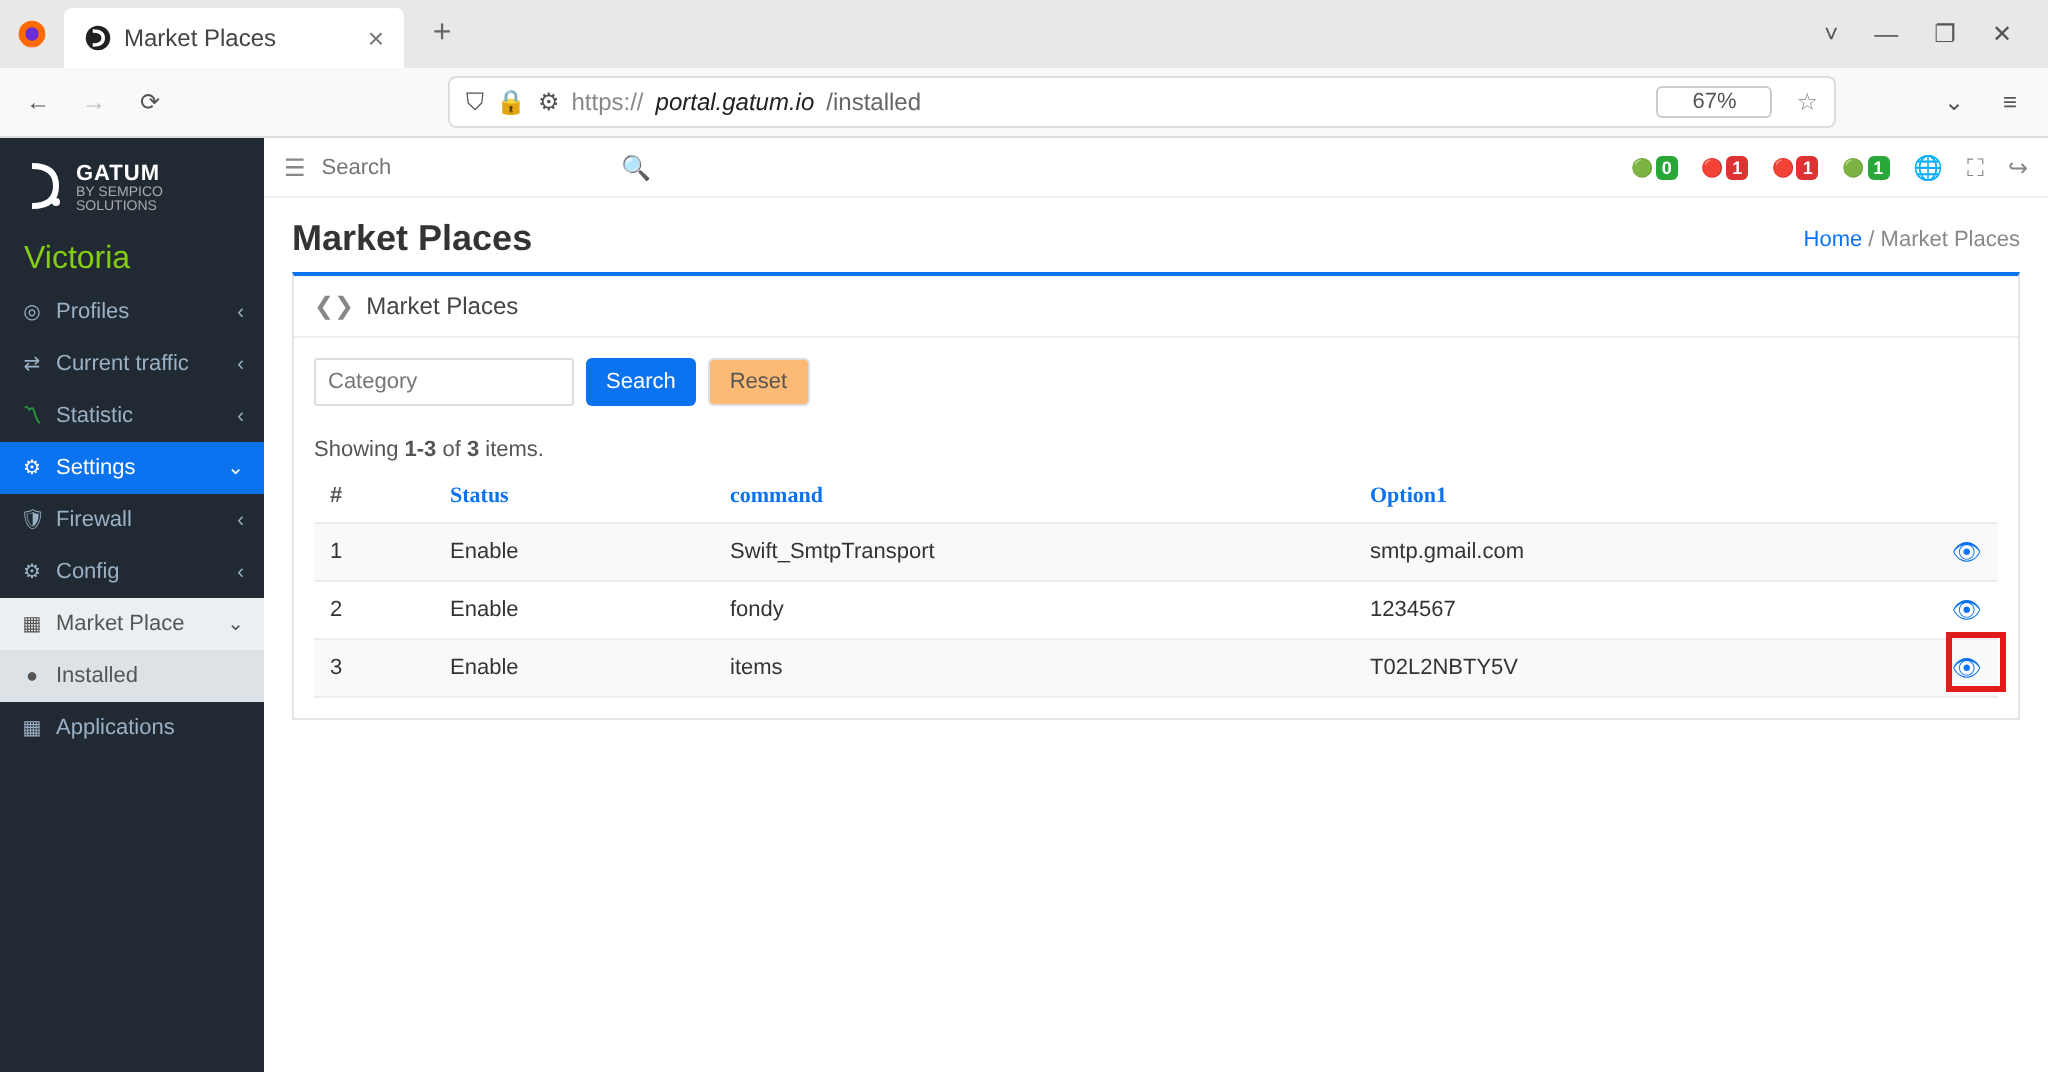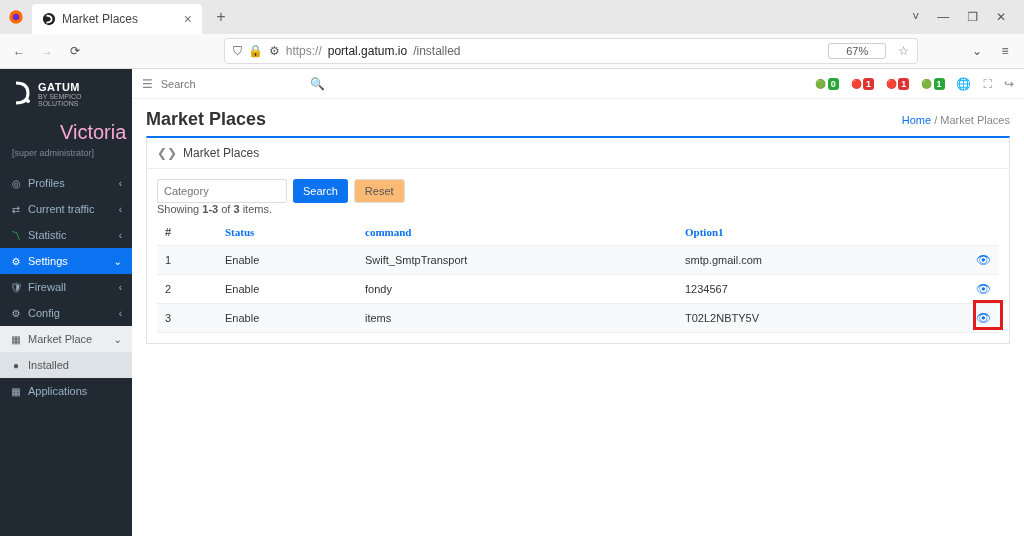--- a/index.html
+++ b/index.html
@@ -10,31 +10,31 @@
   .tab { display: flex; align-items: center; background: #fff; border-radius: 4px 4px 0 0; height: 30px; padding: 0 10px; width: 170px; margin-top: 4px; font-size: 12px; color: #444; }
   .tab .fav { width: 14px; height: 14px; margin-right: 6px; }
   .tab .close { margin-left: auto; color: #777; font-size: 14px; cursor: pointer; }
   .new-tab { width: 26px; height: 26px; display: flex; align-items: center; justify-content: center; color: #666; margin-left: 6px; cursor: pointer; font-size: 16px; }
   .win-ctrls { margin-left: auto; display: flex; gap: 18px; color: #555; padding-right: 10px; }
   .win-ctrls span { cursor: pointer; }
   .addr-bar { display: flex; align-items: center; height: 34px; padding: 0 10px; background: #f9f9f9; gap: 10px; }
   .nav-btn { color: #555; cursor: pointer; width: 18px; text-align: center; }
   .url-box { flex: 1; display: flex; align-items: center; border: 1px solid #ddd; border-radius: 4px; height: 26px; padding: 0 8px; background: #fff; gap: 6px; color: #555; margin-left: 130px; margin-right: 40px; }
   .url-box .proto { color: #888; }
-  .url-box .domain { color: #222; }
+  .url-box .domain { color: #222; font-style: italic; }
   .url-box .path { color: #666; }
   .zoom { font-size: 11px; color: #555; border: 1px solid #ccc; border-radius: 3px; padding: 1px 17px; }
 
   .app { display: flex; height: 468px; }
   .sidebar { width: 132px; background: #212a33; color: #ccc; display: flex; flex-direction: column; font-size: 11px; }
   .brand { padding: 12px 12px 4px; display: flex; align-items: flex-start; gap: 6px; }
   .brand-icon { width: 20px; height: 24px; }
   .brand-text { font-size: 11px; font-weight: 700; color: #fff; letter-spacing: 0.5px; }
   .brand-sub { font-size: 7px; color: #aaa; }
-  .user { padding: 10px 12px 4px; font-size: 20px; color: #f9a8d4; font-weight: 400; margin-left: 48px; }
+  .user { padding: 10px 12px 4px; font-size: 16px; color: #84cc16; font-weight: 400; }
   .user-role { padding: 0 12px 12px; font-size: 9px; color: #7a8a99; }
   .nav { display: flex; flex-direction: column; }
   .nav-item { display: flex; align-items: center; padding: 7px 10px; color: #9bb1c5; cursor: pointer; gap: 6px; }
   .nav-item .icn { width: 12px; text-align: center; font-size: 10px; }
   .nav-item .chev { margin-left: auto; font-size: 10px; }
   .nav-item.active { background: #0b72f0; color: #fff; }
   .nav-sub { background: #eceff1; }
   .nav-sub .nav-item { color: #555; }
   .nav-sub .nav-item.sel { background: #dde2e6; }
 
@@ -51,21 +51,21 @@
 
   .page-head { display: flex; align-items: center; padding: 10px 14px 6px; }
   .page-title { font-size: 18px; font-weight: 600; color: #333; }
   .breadcrumbs { margin-left: auto; font-size: 11px; color: #888; }
   .breadcrumbs a { color: #0b72f0; text-decoration: none; }
 
   .panel { margin: 0 14px 10px; border: 1px solid #e2e5e8; border-top: 2px solid #0b72f0; background: #fff; }
   .panel-head { padding: 8px 10px; border-bottom: 1px solid #eee; display: flex; align-items: center; gap: 6px; font-size: 12px; color: #444; }
   .panel-head .hicn { color: #888; }
   .panel-body { padding: 10px; }
-  .filters { display: flex; gap: 6px; }
+  .filters { display: flex; gap: 6px; margin-bottom: 16px; }
   .filters input { width: 130px; height: 24px; border: 1px solid #ddd; border-radius: 2px; padding: 0 6px; font-size: 11px; color: #666; }
   .btn { height: 24px; padding: 0 10px; border: none; border-radius: 3px; font-size: 11px; cursor: pointer; }
   .btn-primary { background: #0b72f0; color: #fff; }
   .btn-default { background: #fdba74; border: 1px solid #ddd; color: #555; }
 
   .summary { font-size: 11px; color: #555; margin-bottom: 4px; }
   table { width: 100%; border-collapse: collapse; font-size: 11px; }
   th, td { text-align: left; padding: 7px 8px; border-bottom: 1px solid #eee; }
   th { color: #555; font-weight: 600; }
   th a { color: #0b72f0; text-decoration: none; font-family: Liberation Serif, serif; }
@@ -134,21 +134,20 @@
             <path d="M4 2 Q16 2 16 12 Q16 22 4 22" stroke="#fff" stroke-width="3" fill="none"></path>
             <circle cx="16" cy="20" r="2" fill="#fff"></circle>
           </svg>
       </span>
       <div>
         <div class="brand-text">GATUM</div>
         <div class="brand-sub">BY SEMPICO SOLUTIONS</div>
       </div>
     </div>
     <div class="user">Victoria</div>
-    <div class="user-role">[super administrator]</div>
     <nav class="nav">
       <div class="nav-item">
           <span class="icn">◎</span>
           <span>Profiles</span>
           <span class="chev">‹</span>
         </div>
       <div class="nav-item">
           <span class="icn">⇄</span>
           <span>Current traffic</span>
           <span class="chev">‹</span>

